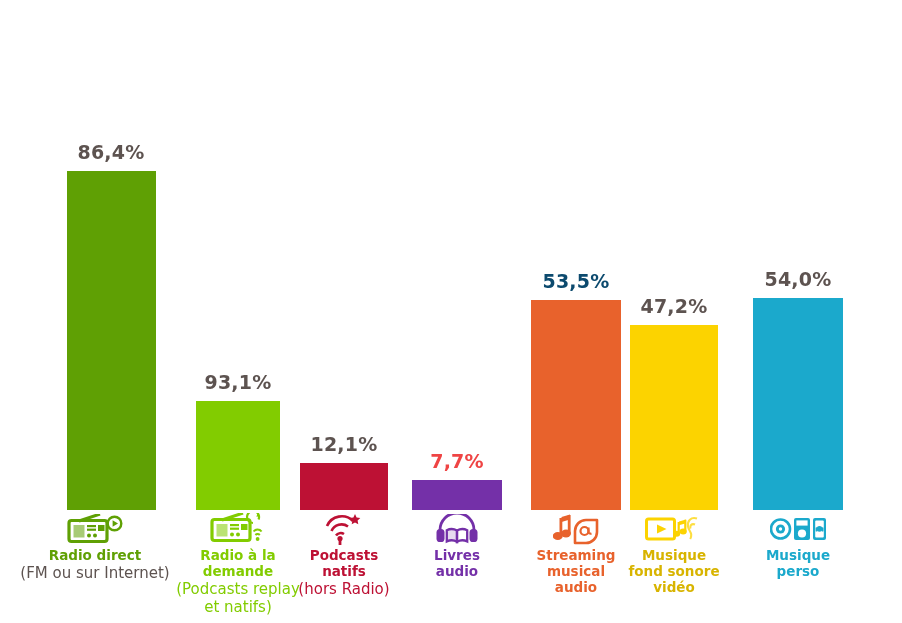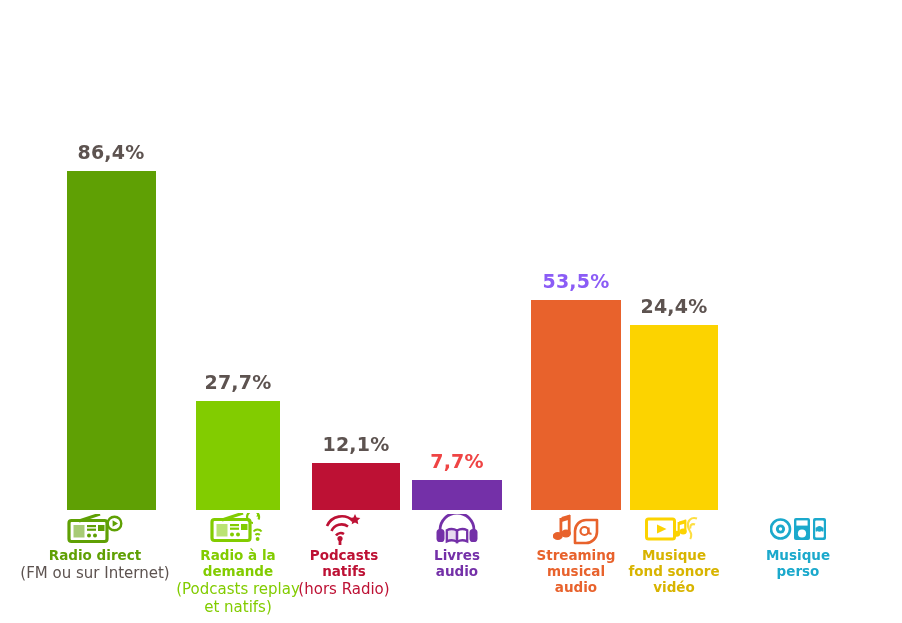--- a/index.html
+++ b/index.html
@@ -96,21 +96,21 @@
         <circle cx="23" cy="21.5" r="2" fill="#5FA004"></circle>
         <circle cx="29" cy="21.5" r="2" fill="#5FA004"></circle>
         <circle cx="48.5" cy="9.5" r="6.8" stroke="#5FA004" stroke-width="2.4" fill="none"></circle>
         <path d="M46.6 6.3 L52 9.5 L46.6 12.7 Z" fill="#5FA004"></path>
       </svg>
       </div>
       <div class="lbl" style="color: rgb(95, 160, 4);">Radio direct</div>
       <div class="sub" style="color: rgb(93, 83, 80);">(FM ou sur Internet)</div>
     </div>
     <div class="bar-wrap" style="left: 196px; width: 84px;">
-      <div class="bar-value" style="color: rgb(93, 83, 80);">27,7%</div>
+      <div class="bar-value" style="color: rgb(93, 83, 80);">93,1%</div>
       <div class="bar" style="width: 84px; height: 109px; background: rgb(130, 204, 0);"></div>
     </div>
     <div class="legend" style="left: 163px;">
       <div class="icon-box">
         <svg width="58" height="32" viewBox="0 0 58 32" fill="none">
         <path d="M13 7 L34 0" stroke="#82CC00" stroke-width="3"></path>
         <rect x="3" y="6.5" width="38" height="21" rx="2.5" stroke="#82CC00" stroke-width="3.2" fill="none"></rect>
         <rect x="7.5" y="11" width="11" height="12.5" fill="#82CC00" opacity="0.55"></rect>
         <rect x="21" y="11" width="9" height="2.2" fill="#82CC00"></rect>
         <rect x="21" y="14.6" width="9" height="2.2" fill="#82CC00"></rect>
@@ -122,21 +122,21 @@
         <path d="M44.6 18.5 a5 5 0 0 1 8 0" stroke="#82CC00" stroke-width="2" fill="none"></path>
         <path d="M46.4 22 a3 3 0 0 1 4.4 0" stroke="#82CC00" stroke-width="2" fill="none"></path>
         <circle cx="48.6" cy="26" r="1.9" fill="#82CC00"></circle>
       </svg>
       </div>
       <div class="lbl" style="color: rgb(130, 204, 0);">Radio à la
 demande</div>
       <div class="sub" style="color: rgb(130, 204, 0);">(Podcasts replay
 et natifs)</div>
     </div>
-    <div class="bar-wrap" style="left: 312px; width: 88px;">
+    <div class="bar-wrap" style="left: 300px; width: 88px;">
       <div class="bar-value" style="color: rgb(93, 83, 80);">12,1%</div>
       <div class="bar" style="width: 88px; height: 47px; background: rgb(189, 17, 52);"></div>
     </div>
     <div class="legend" style="left: 269px;">
       <div class="icon-box">
         <svg width="40" height="32" viewBox="0 0 40 32" fill="none">
         <path d="M3 13 a16 16 0 0 1 26 -5" stroke="#BD1134" stroke-width="2.6" fill="none"></path>
         <path d="M7.5 18 a11 11 0 0 1 16.5 -4.5" stroke="#BD1134" stroke-width="2.6" fill="none"></path>
         <path d="M12 22.5 a6 6 0 0 1 8 -1.5" stroke="#BD1134" stroke-width="2.6" fill="none"></path>
         <circle cx="16" cy="25.5" r="2.6" fill="#BD1134"></circle>
@@ -160,61 +160,65 @@
         <rect x="34.5" y="15" width="8" height="13" rx="3.6" fill="#7430A8"></rect>
         <path d="M12 16 h9 v11 h-9 Z" fill="#7430A8" opacity="0.18"></path>
         <path d="M22 16.5 c-3.5 -2 -8 -1.4 -10.2 -0.3 v11.2 c2.4 -1.1 6.8 -1.6 10.2 0.3 Z" stroke="#7430A8" stroke-width="2.3" fill="none"></path>
         <path d="M22 16.5 c3.5 -2 8 -1.4 10.2 -0.3 v11.2 c-2.4 -1.1 -6.8 -1.6 -10.2 0.3 Z" stroke="#7430A8" stroke-width="2.3" fill="none"></path>
       </svg>
       </div>
       <div class="lbl" style="color: rgb(116, 48, 168); text-align: center;">Livres
 audio</div>
     </div>
     <div class="bar-wrap" style="left: 531px; width: 90px;">
-      <div class="bar-value" style="color: #8b5cf6;">53,5%</div>
+      <div class="bar-value" style="color: #0c4a6e;">53,5%</div>
       <div class="bar" style="width: 90px; height: 210px; background: rgb(232, 98, 44);"></div>
     </div>
     <div class="legend" style="left: 501px;">
       <div class="icon-box">
         <svg width="46" height="32" viewBox="0 0 46 32" fill="none">
         <path d="M8.5 4 L17 1.5 v5 L8.5 9 Z" fill="#E8622C"></path>
         <rect x="14.8" y="2" width="2.8" height="18" fill="#E8622C"></rect>
         <rect x="6.5" y="5" width="2.8" height="17" fill="#E8622C"></rect>
         <ellipse cx="4.8" cy="23" rx="5" ry="4" fill="#E8622C"></ellipse>
         <ellipse cx="13" cy="20.5" rx="5" ry="4" fill="#E8622C"></ellipse>
         <path d="M22 30 v-12 a11 11 0 0 1 11 -11 h11 v12 a11 11 0 0 1 -11 11 Z" stroke="#E8622C" stroke-width="2.6" fill="none" stroke-linejoin="round"></path>
         <circle cx="31.5" cy="18" r="4" stroke="#E8622C" stroke-width="2.2" fill="none"></circle>
         <path d="M35.5 14.5 v5 a2.6 2.6 0 0 0 3 1" stroke="#E8622C" stroke-width="2.2" fill="none"></path>
       </svg>
       </div>
       <div class="lbl" style="color: rgb(232, 98, 44);">Streaming
 musical
 audio</div>
     </div>
     <div class="bar-wrap" style="left: 630px; width: 88px;">
-      <div class="bar-value" style="color: rgb(93, 83, 80);">24,4%</div>
+      <div class="bar-value" style="color: rgb(93, 83, 80);">47,2%</div>
       <div class="bar" style="width: 88px; height: 185px; background: rgb(252, 211, 0);"></div>
     </div>
     <div class="legend" style="left: 599px;">
       <div class="icon-box">
         <svg width="58" height="30" viewBox="0 0 58 30" fill="none">
         <rect x="1.5" y="5" width="28" height="20" rx="2" stroke="#FCD300" stroke-width="3" fill="none"></rect>
         <path d="M12 10.5 L21.5 15 L12 19.5 Z" fill="#FCD300"></path>
         <path d="M34 7.5 L41 5.5 v3.8 L34 11.2 Z" fill="#FCD300"></path>
         <rect x="39.2" y="5.8" width="2.2" height="11" fill="#FCD300"></rect>
         <rect x="32.6" y="8" width="2.2" height="11" fill="#FCD300"></rect>
         <ellipse cx="31.6" cy="19.8" rx="3.6" ry="3" fill="#FCD300"></ellipse>
         <ellipse cx="38.2" cy="17.6" rx="3.6" ry="3" fill="#FCD300"></ellipse>
         <path d="M52 4.5 c-6 -2 -10 2.5 -9 8 c0.7 4 3 5 3.2 8 c0.2 2.5 -1 4.5 -1 4.5" stroke="#FCD300" stroke-width="2.1" fill="none" opacity="0.75"></path>
         <path d="M50 10.5 c-3.5 -1.5 -5.5 1.5 -4.5 4.2" stroke="#FCD300" stroke-width="2.1" fill="none" opacity="0.75"></path>
       </svg>
       </div>
       <div class="lbl" style="color: rgb(216, 180, 0);">Musique
 fond sonore
 vidéo</div>
+    </div>
+    <div class="bar-wrap" style="left: 753px; width: 90px;">
+      <div class="bar-value" style="color: rgb(93, 83, 80);">54,0%</div>
+      <div class="bar" style="width: 90px; height: 212px; background: rgb(27, 169, 204);"></div>
     </div>
     <div class="legend" style="left: 723px;">
       <div class="icon-box">
         <svg width="56" height="28" viewBox="0 0 56 28" fill="none">
         <circle cx="10.5" cy="14" r="9.5" stroke="#1BA9CC" stroke-width="2.6" fill="none"></circle>
         <circle cx="10.5" cy="14" r="4.6" fill="#1BA9CC"></circle>
         <circle cx="10.5" cy="14" r="1.7" fill="#ffffff"></circle>
         <rect x="24" y="3" width="16" height="22" rx="2" fill="#1BA9CC"></rect>
         <rect x="26.4" y="5.4" width="11.2" height="5.2" fill="#ffffff"></rect>
         <circle cx="32" cy="18.5" r="4.1" fill="#ffffff"></circle>

